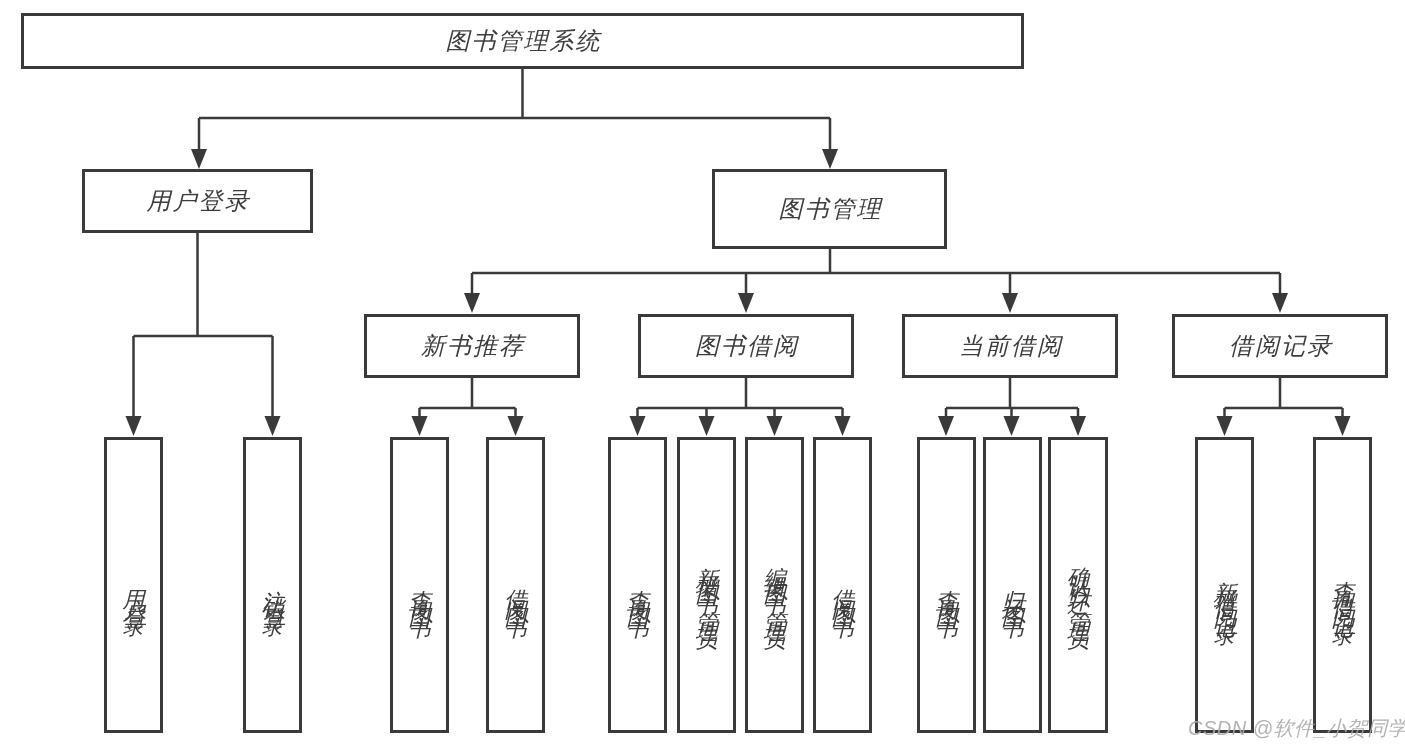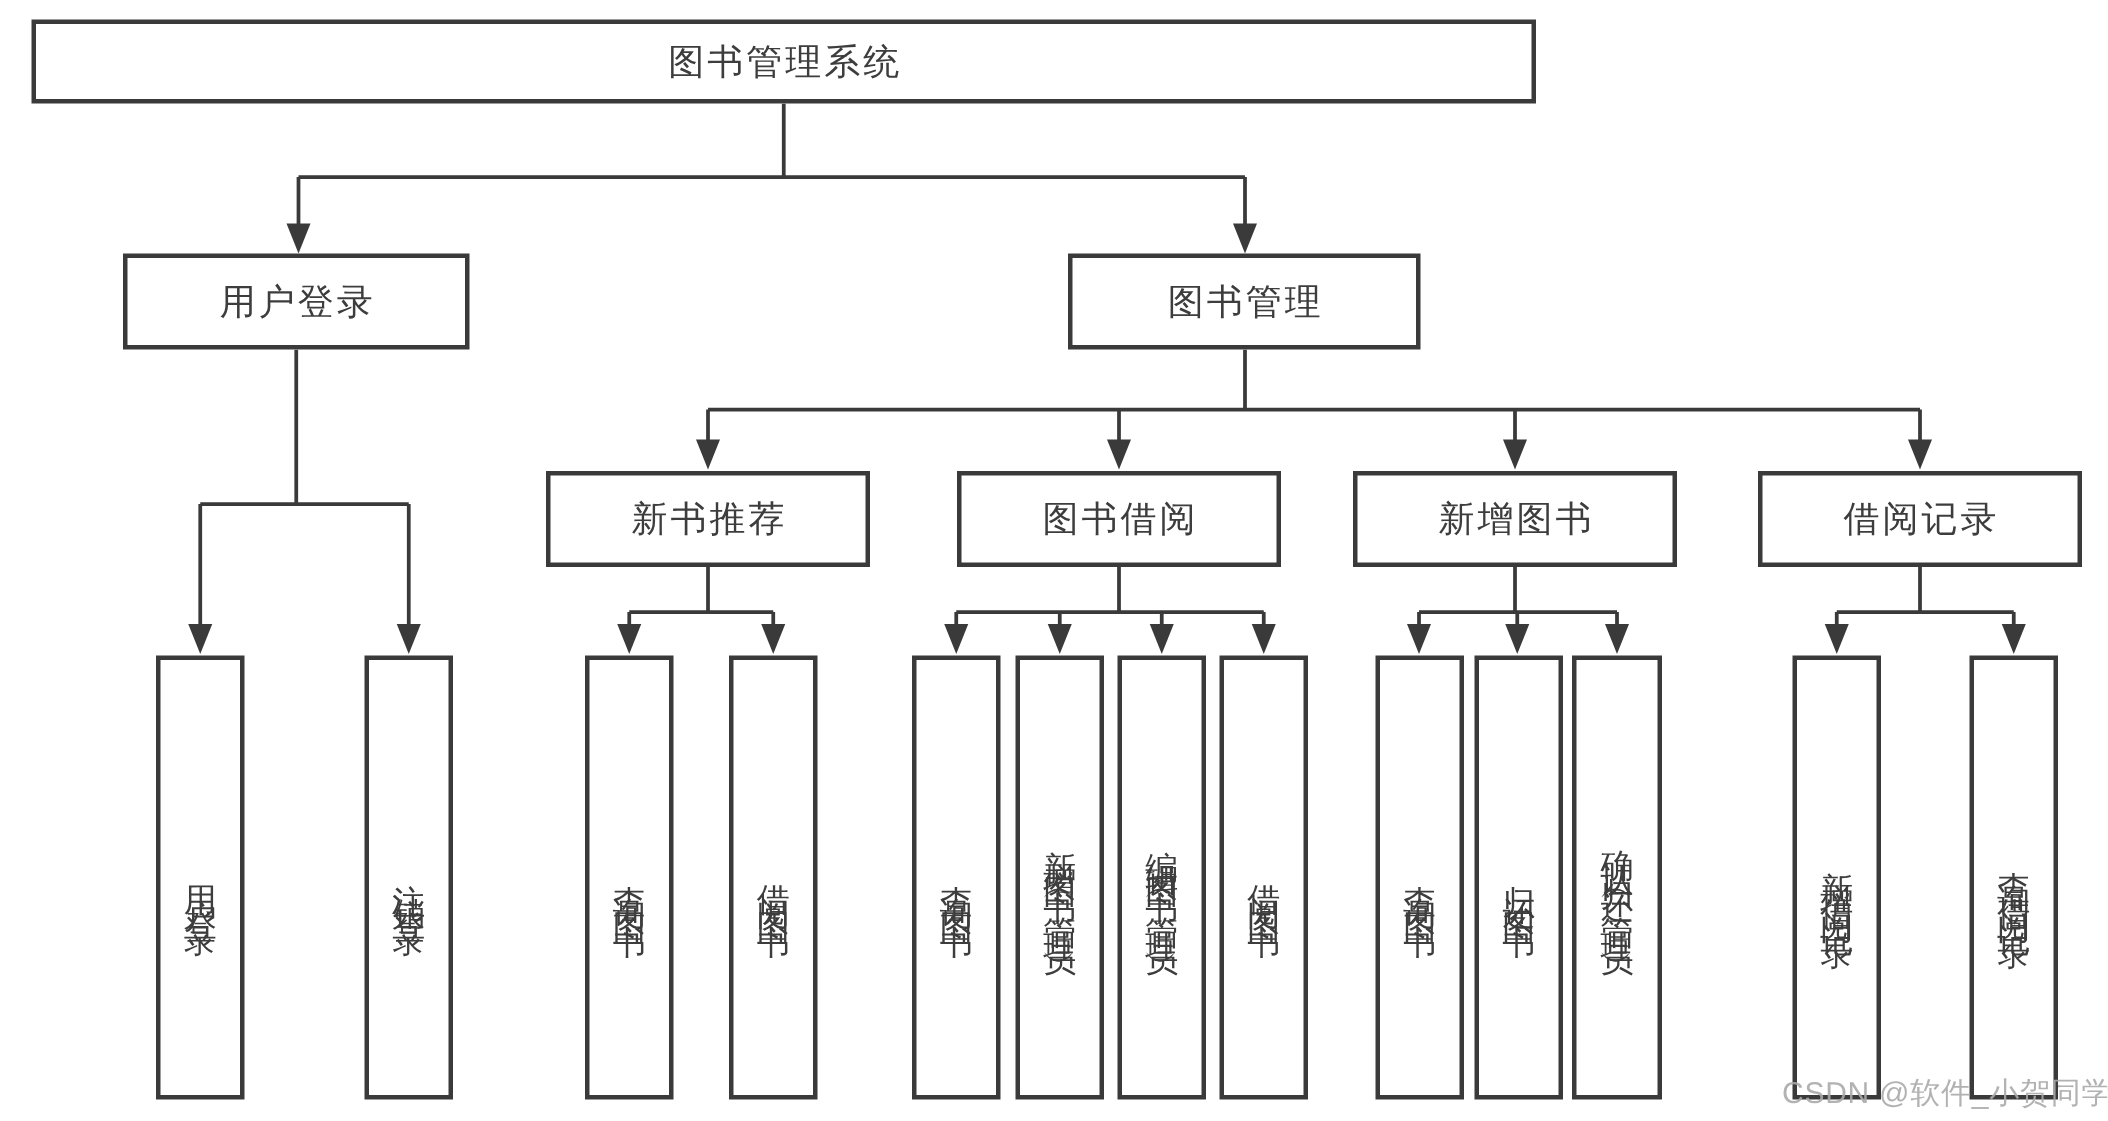--- a/index.html
+++ b/index.html
@@ -7,20 +7,21 @@
     padding: 0;
     background: #ffffff;
     font-family: "Liberation Sans", sans-serif;
   }
   #canvas {
     position: relative;
     width: 1405px;
     height: 747px;
     background: #ffffff;
     overflow: hidden;
+    font-style: italic;
   }
   #connectors {
     position: absolute;
     left: 0;
     top: 0;
     width: 1405px;
     height: 747px;
   }
   .node {
     position: absolute;
@@ -124,32 +125,32 @@
     </g>
   </svg>
 
   <div class="node h" style="left:21px; top:13px; width:1003px; height:56px;">
     <span class="lbl">图书管理系统</span>
   </div>
 
   <div class="node h" style="left:82px; top:169px; width:231px; height:64px;">
     <span class="lbl">用户登录</span>
   </div>
-  <div class="node h" style="left:712px; top:169px; width:235px; height:64px;">
+  <div class="node h" style="left:712px; top:169px; width:235px; height:80px;">
     <span class="lbl">图书管理</span>
   </div>
 
   <div class="node h" style="left:638px; top:314px; width:216px; height:64px;">
     <span class="lbl">图书借阅</span>
   </div>
   <div class="node h" style="left:364px; top:314px; width:216px; height:64px;">
     <span class="lbl">新书推荐</span>
   </div>
   <div class="node h" style="left:902px; top:314px; width:216px; height:64px;">
-    <span class="lbl">新增图书</span>
+    <span class="lbl">当前借阅</span>
   </div>
   <div class="node h" style="left:1172px; top:314px; width:216px; height:64px;">
     <span class="lbl">借阅记录</span>
   </div>
 
   <div class="node v" style="left:104px; top:437px; width:59px; height:296px;">
     <span class="lbl">用户登录</span>
   </div>
   <div class="node v" style="left:243px; top:437px; width:59px; height:296px;">
     <span class="lbl">注销登录</span>

